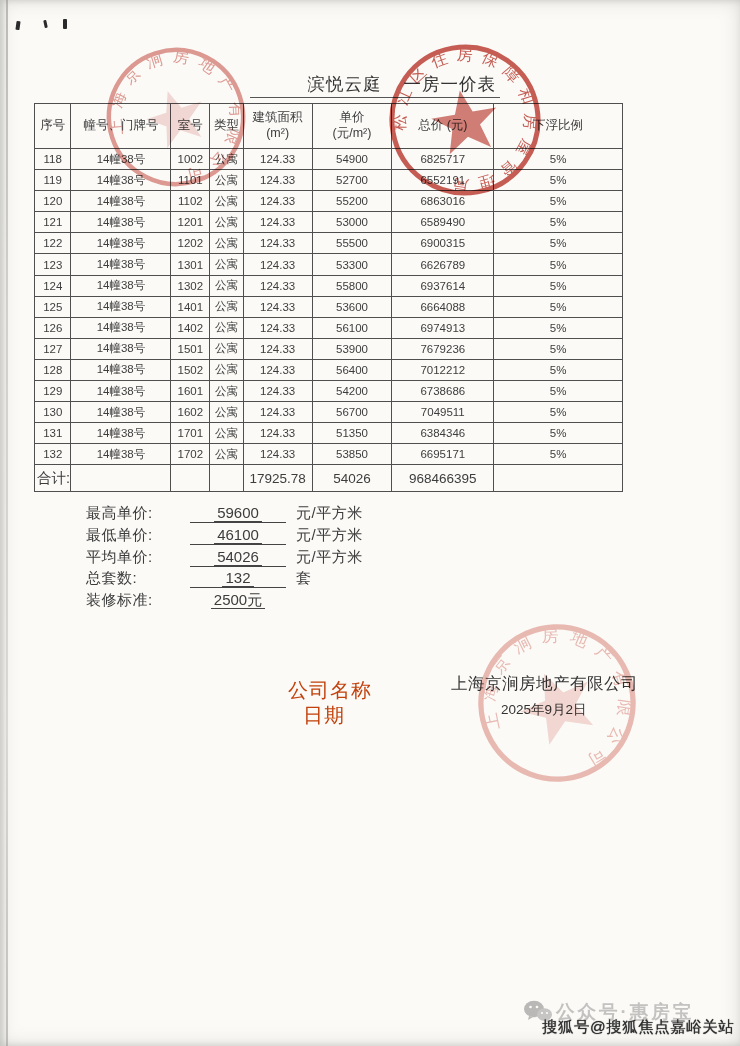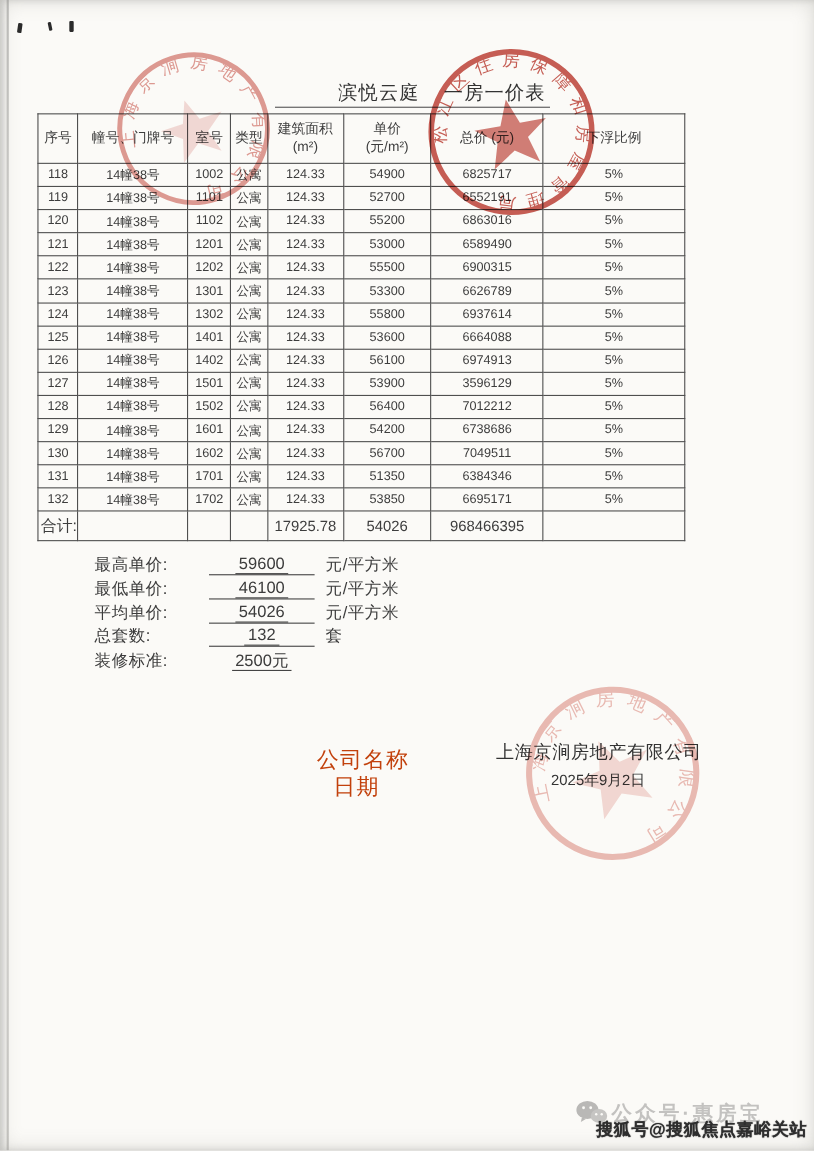--- a/index.html
+++ b/index.html
@@ -53,21 +53,21 @@
   .company-date { position:absolute; left:501px; top:701px; font-size:13.5px; color:#333; }
 
   
   .stamp { position:absolute; mix-blend-mode:multiply; pointer-events:none; }
 
   
   .wm-wechat-icon { position:absolute; left:523px; top:1000px; }
   .wm-gray { position:absolute; left:556px; top:999px; font-size:18.5px; color:#c3c2c0;
     letter-spacing:3px; font-weight:bold; }
   .wm-dark { position:absolute; left:542px; top:1017px; font-size:15.5px; color:#2e2e2e;
-    font-weight:bold; letter-spacing:.5px; text-shadow:0 0 1px #2e2e2e; }
+    font-weight:normal; letter-spacing:.5px; text-shadow:0 0 1px #2e2e2e; }
 </style>
 </head>
 <body>
 
 <div id="page">
   <div class="edge-line"></div>
   <div class="speck" style="left:16px;top:21px;width:4px;height:9px;transform:rotate(8deg)"></div>
   <div class="speck" style="left:44px;top:20px;width:3px;height:8px;transform:rotate(-12deg)"></div>
   <div class="speck" style="left:63px;top:19px;width:4px;height:10px"></div>
 
@@ -207,21 +207,21 @@
           <td>6974913</td>
           <td>5%</td>
         </tr>
         <tr>
           <td>127</td>
           <td>14幢38号</td>
           <td>1501</td>
           <td>公寓</td>
           <td>124.33</td>
           <td>53900</td>
-          <td>3596129</td>
+          <td>7679236</td>
           <td>5%</td>
         </tr>
         <tr>
           <td>128</td>
           <td>14幢38号</td>
           <td>1502</td>
           <td>公寓</td>
           <td>124.33</td>
           <td>56400</td>
           <td>7012212</td>

